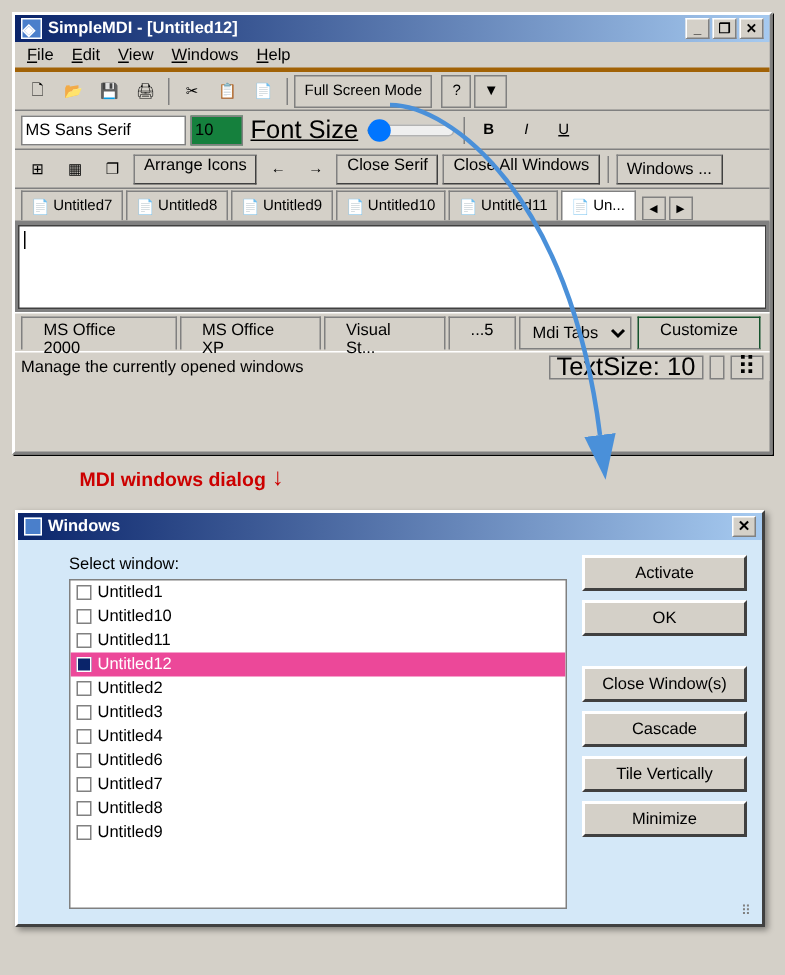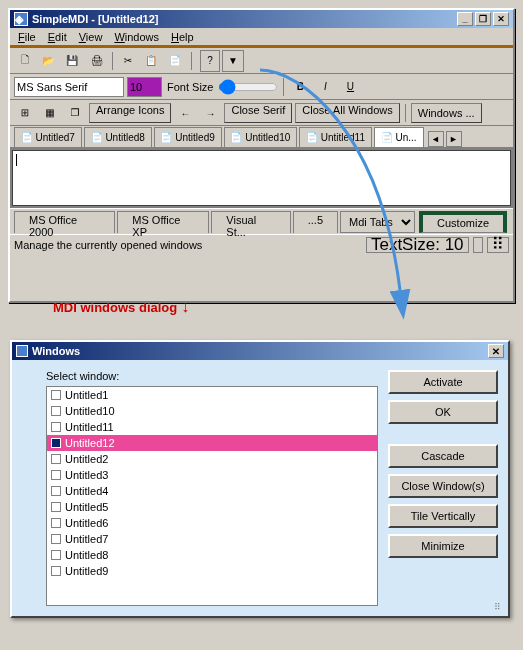--- a/index.html
+++ b/index.html
@@ -131,27 +131,28 @@
       border: 1px solid #808080;
       background: white;
       padding: 0 2px;
     }
 
     .size-select {
       width: 35px;
       height: 20px;
       font-size: 11px;
       border: 1px solid #808080;
-      background: #a21caf;
+      background: #15803d;
       padding: 0 2px;
     }
 
     .font-size-label {
-      font-size: 11px;
+      font-size: 17px;
       margin: 0 2px;
+      text-decoration: underline;
     }
 
     .font-slider {
       width: 60px;
     }
 
     
     .window-toolbar {
       background: #d4d0c8;
       height: 26px;
@@ -306,21 +307,21 @@
       padding: 0 4px;
       height: 16px;
       display: flex;
       align-items: center;
       font-size: 17px;
     }
 
     
     .mdi-label {
       position: absolute;
-      top: 298px;
+      top: 310px;
       left: 12px;
       color: #cc0000;
       font-size: 13px;
       font-weight: bold;
       display: flex;
       align-items: center;
       gap: 4px;
       padding-left: 41px;
     }
 
@@ -491,20 +492,23 @@
   <div class="toolbar">
     <div class="toolbar-btn">🗋</div>
     <div class="toolbar-btn">📂</div>
     <div class="toolbar-btn">💾</div>
     <div class="toolbar-btn">🖨</div>
     <div class="toolbar-separator"></div>
     <div class="toolbar-btn">✂</div>
     <div class="toolbar-btn">📋</div>
     <div class="toolbar-btn">📄</div>
     <div class="toolbar-separator"></div>
+    <div class="toolbar-btn" style="width:auto; padding:0 6px; border:1px solid #808080; background:#d4d0c8;">
+      <span>Full Screen Mode</span>
+    </div>
     <div class="toolbar-btn" style="width:20px; border:1px solid #808080; margin-left:4px;">
       <span>?</span>
     </div>
     <div class="toolbar-btn" style="border:1px solid #808080;">▼</div>
   </div>
 
   <div class="font-toolbar">
     <input type="text" class="font-select" value="MS Sans Serif" readonly="" style="">
     <input type="text" class="size-select" value="10" readonly="" style="">
     <span class="font-size-label">Font Size</span>
@@ -574,21 +578,21 @@
     </div>
     <div class="theme-tab">
       <span>Visual St...</span>
     </div>
     <div class="theme-tab">
       <span>...5</span>
     </div>
     <select class="theme-dropdown">
       <option>Mdi Tabs</option>
     </select>
-    <div class="theme-tab" style="border:4px solid #14532d; border-bottom:1px solid #808080;text-align:center;">
+    <div class="theme-tab" style="border:1px solid #14532d; border-bottom:1px solid #808080;text-align:center;">
       <span>Customize</span>
     </div>
   </div>
 
   <div class="status-bar">
     <span class="status-text">Manage the currently opened windows</span>
     <div class="status-panels">
       <div class="status-panel">TextSize: 10</div>
       <div class="status-panel"></div>
       <div class="status-panel">⠿</div>
@@ -647,24 +651,20 @@
         <div class="window-list-item">
           <span class="item-checkbox"></span>
           <span>Untitled3</span>
         </div>
         <div class="window-list-item">
           <span class="item-checkbox"></span>
           <span>Untitled4</span>
         </div>
         <div class="window-list-item">
           <span class="item-checkbox"></span>
-          <span>Untitled5</span>
-        </div>
-        <div class="window-list-item">
-          <span class="item-checkbox"></span>
           <span>Untitled6</span>
         </div>
         <div class="window-list-item">
           <span class="item-checkbox"></span>
           <span>Untitled7</span>
         </div>
         <div class="window-list-item">
           <span class="item-checkbox"></span>
           <span>Untitled8</span>
         </div>
@@ -672,22 +672,22 @@
           <span class="item-checkbox"></span>
           <span>Untitled9</span>
         </div>
       </div>
     </div>
 
     <div class="dialog-right">
       <button class="dialog-btn">Activate</button>
       <button class="dialog-btn">OK</button>
       <div class="dialog-spacer"></div>
+      <button class="dialog-btn">Close Window(s)</button>
       <button class="dialog-btn">Cascade</button>
-      <button class="dialog-btn">Close Window(s)</button>
       <button class="dialog-btn">Tile Vertically</button>
       <button class="dialog-btn">Minimize</button>
     </div>
 
   </div>
 
   <div class="grip">⠿</div>
 
 </div>
 

